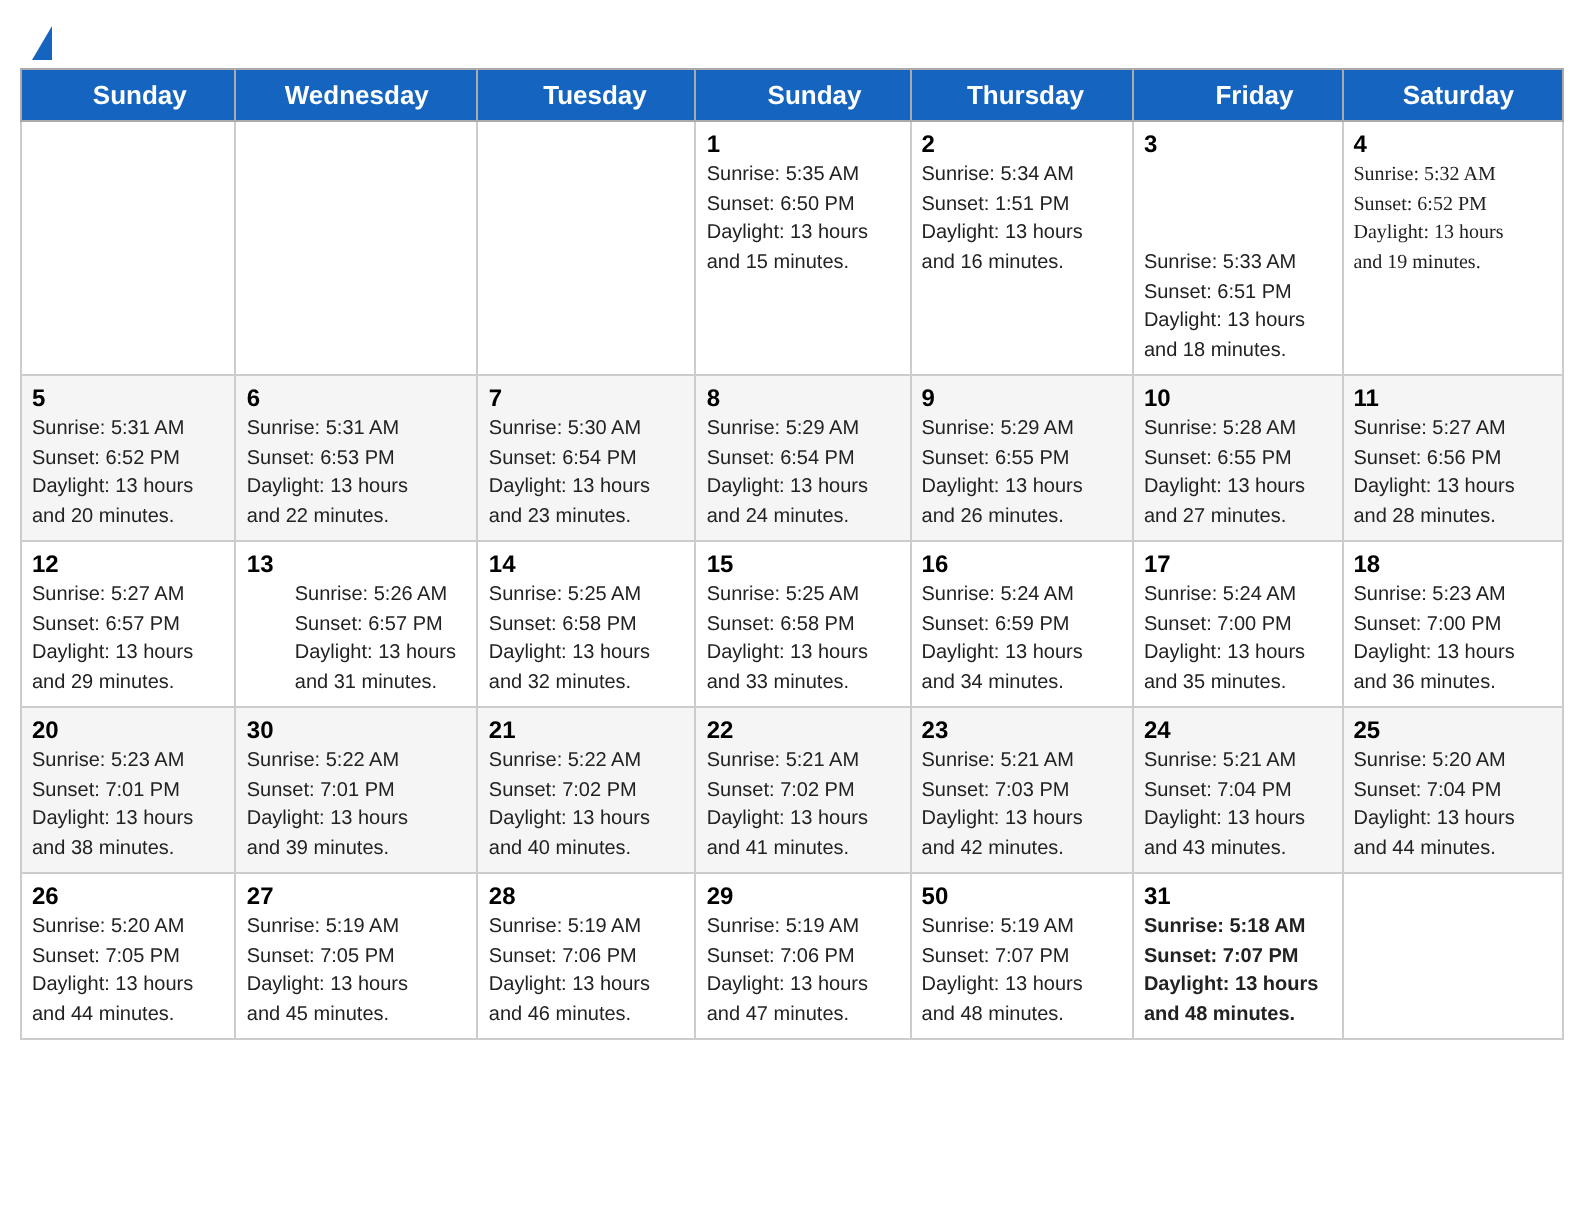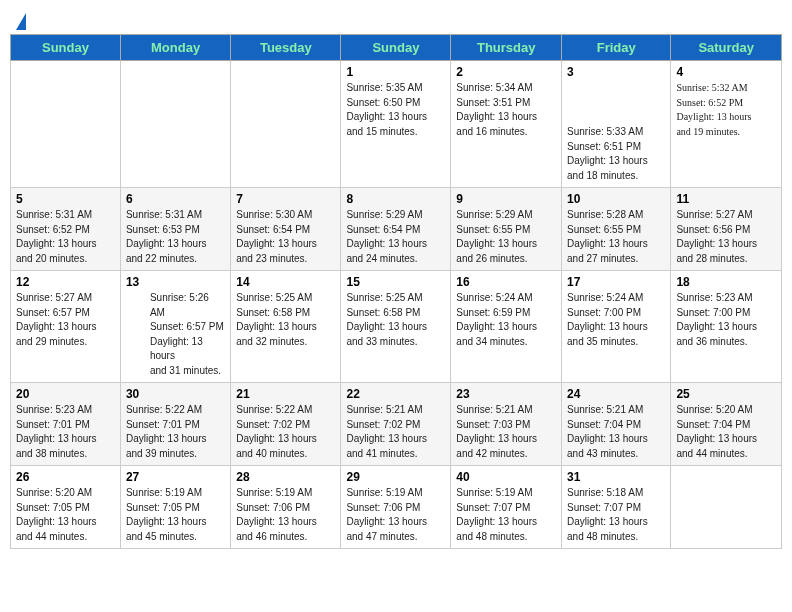--- a/index.html
+++ b/index.html
@@ -34,23 +34,23 @@
     .location {
       font-size: 15px;
       color: #555;
     }
     .calendar {
       width: 100%;
       border-collapse: collapse;
     }
     .calendar th {
       background-color: #1565c0;
-      color: #86efac;
-      text-align: center;
-      padding: 5px 10px;
+      color: #ffffff;
+      text-align: right;
+      padding: 5px 24px;
       font-size: 13px;
       border: 1px solid #aaa;
     }
     .calendar td {
       vertical-align: top;
       padding: 4px 5px;
       font-size: 10.5px;
       border: 1px solid #ccc;
       width: 113px;
       height: 80px;
@@ -90,21 +90,21 @@
   <div class="title-block">
     <div class="month-year"></div>
     <div class="location"></div>
   </div>
 </div>
 
 <table class="calendar">
   <thead>
     <tr>
     <th>Sunday</th>
-        <th>Monday</th>
+        <th>Wednesday</th>
         <th>Tuesday</th>
         <th>Sunday</th>
         <th>Thursday</th>
         <th>Friday</th>
         <th>Saturday</th>
       </tr>
   </thead>
   <tbody id="calendar-body">
   <tr>
         <td class="empty-cell"></td>
@@ -113,21 +113,21 @@
         <td>
           <span class="day-num">1</span>
           <div class="day-info" style="white-space: pre-line;">Sunrise: 5:35 AM
 Sunset: 6:50 PM
 Daylight: 13 hours
 and 15 minutes.</div>
         </td>
         <td>
           <span class="day-num">2</span>
           <div class="day-info" style="white-space: pre-line;">Sunrise: 5:34 AM
-Sunset: 3:51 PM
+Sunset: 1:51 PM
 Daylight: 13 hours
 and 16 minutes.</div>
         </td>
         <td>
           <span class="day-num">3</span>
           <div class="day-info" style="white-space: pre-line; margin-top: 46px;">Sunrise: 5:33 AM
 Sunset: 6:51 PM
 Daylight: 13 hours
 and 18 minutes.</div>
         </td>
@@ -315,29 +315,29 @@
 and 46 minutes.</div>
         </td>
         <td>
           <span class="day-num">29</span>
           <div class="day-info" style="white-space: pre-line;">Sunrise: 5:19 AM
 Sunset: 7:06 PM
 Daylight: 13 hours
 and 47 minutes.</div>
         </td>
         <td>
-          <span class="day-num">40</span>
+          <span class="day-num">50</span>
           <div class="day-info" style="white-space: pre-line;">Sunrise: 5:19 AM
 Sunset: 7:07 PM
 Daylight: 13 hours
 and 48 minutes.</div>
         </td>
         <td>
           <span class="day-num">31</span>
-          <div class="day-info" style="white-space: pre-line;">Sunrise: 5:18 AM
+          <div class="day-info" style="white-space: pre-line; font-weight: bold;">Sunrise: 5:18 AM
 Sunset: 7:07 PM
 Daylight: 13 hours
 and 48 minutes.</div>
         </td>
         <td class="empty-cell"></td>
       </tr>
     </tbody>
 </table>
 
 </body></html>

